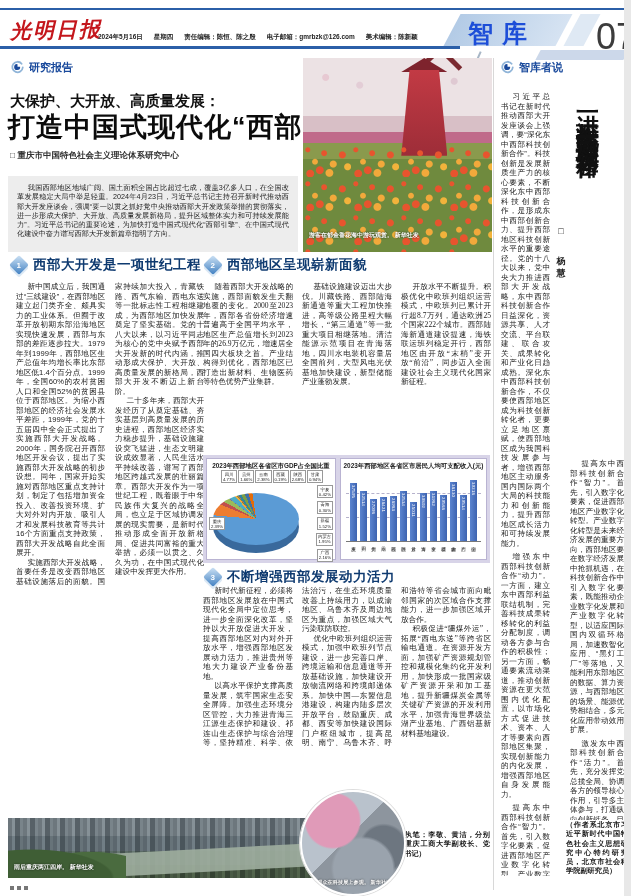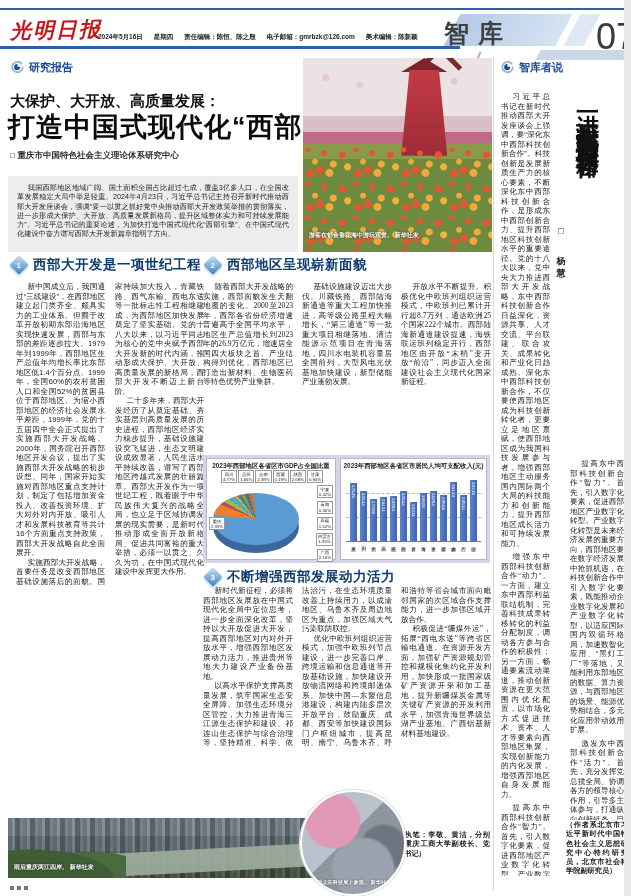--- a/index.html
+++ b/index.html
@@ -7,21 +7,21 @@
         font-family:"Liberation Sans",sans-serif;color:#1a1a1a;}
   .abs{position:absolute;}
   
   .topline{left:0;top:8px;width:631px;height:2px;background:#2b5fa8;}
   .logo{left:10px;top:16px;font-family:"Liberation Serif",serif;font-style:italic;font-weight:700;
         font-size:21px;color:#c4161c;letter-spacing:2px;transform:rotate(-1deg);}
   .dateline{left:98px;top:33px;font-size:6.5px;font-weight:700;color:#222;display:flex;gap:11px;white-space:nowrap;}
   .thickline{left:0;top:46px;width:460px;height:3px;background:#2b5fa8;}
   .tab1{left:452px;top:14px;width:112px;height:32px;transform:skewX(-28deg);
         background:linear-gradient(90deg,#b3cbe6,#d6e3f2);}
-  .tab1-label{left:444px;top:17px;font-size:25px;font-weight:700;color:#404040;letter-spacing:9px;}
+  .tab1-label{left:468px;top:17px;font-size:25px;font-weight:700;color:#1d4ed8;letter-spacing:9px;}
   .tab2{left:572px;top:14px;width:20px;height:32px;transform:skewX(-28deg);background:#dfe9f4;}
   .tab3{left:538px;top:50px;width:88px;height:10px;transform:skewX(-28deg);background:#ccd8ea;}
   .pagenum{left:596px;top:16px;font-size:36px;color:#3c3c3c;}
   .slash{left:472px;top:50px;width:2px;height:38px;background:#a8b6c6;transform:rotate(24deg);}
   .v-divider{left:493px;top:58px;width:1px;height:832px;background:#d8d8d8;}
   
   .tag{display:flex;align-items:center;gap:4px;font-weight:700;font-size:11px;color:#1a4a9c;}
   .gicon{width:15px;height:15px;}
   .kicker{left:10px;top:92px;font-size:15px;font-weight:700;color:#111;}
   .headline{left:8px;top:109px;font-size:27px;font-weight:900;color:#0b0b0b;letter-spacing:1px;}

